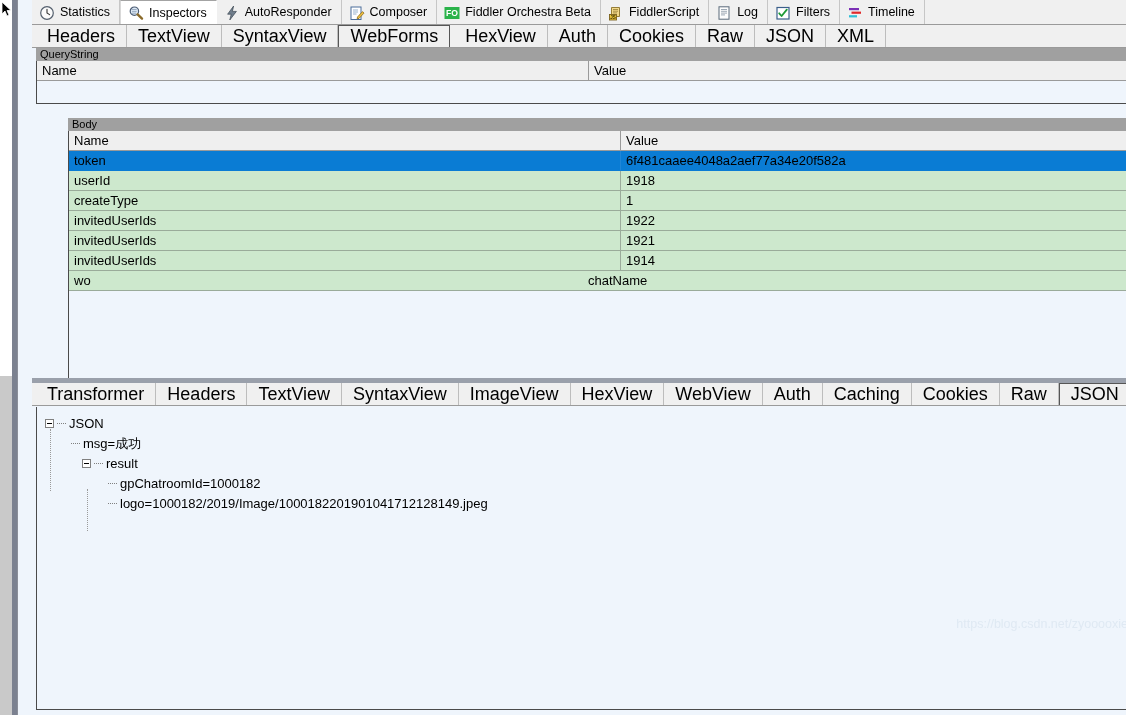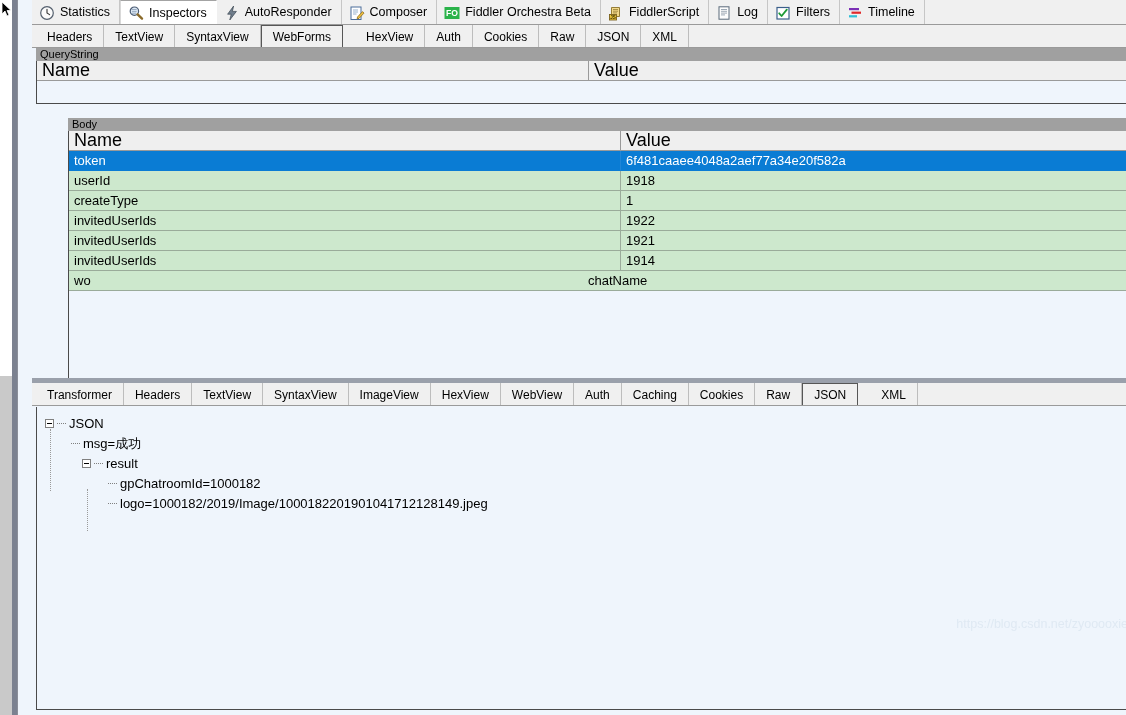--- a/index.html
+++ b/index.html
@@ -75,30 +75,30 @@
     position: relative; height: 23px; width: 1108px;
     background: #f0f0f0;
     display: flex; align-items: stretch;
     border-bottom: 1px solid #9a9a9a;
     padding-left: 4px;
     overflow: hidden;
   }
   .stab {
     display: flex; align-items: center; justify-content: flex-end;
     padding: 0 11px;
-    font-size: 12px; color: #000;
+    font-size: 18px; color: #000;
     border-right: 1px solid #bdbdbd;
     white-space: nowrap;
     height: 23px;
   }
   .stab.active {
     border: 1px solid #565656;
     border-bottom: 1px solid #f0f0f0;
     background: #f0f0f0;
-    margin: 0 12px -1px 0;
+    margin: 0 4px -1px 0;
     position: relative; z-index: 3;
   }
   .stab-filler { flex: 1 1 auto; }
 
   
   #req-panel {
     position: absolute; left: 0; top: 48px; width: 1108px; height: 330px;
     background: #eff5fc;
     padding: 0;
   }
@@ -114,40 +114,40 @@
 
   .tbl {
     border: 1px solid #4a4a4a;
     border-top: none;
     background: #eff5fc;
     overflow: hidden;
   }
   .trow { display: flex; height: 20px; align-items: stretch; }
   .th {
     background: #efefef;
-    font-size: 18px; color: #000;
+    font-size: 13px; color: #000;
     display: flex; align-items: center;
     padding-left: 5px;
     border-bottom: 1px solid #9a9a9a;
     border-right: 1px solid #9a9a9a;
     height: 20px;
   }
   .th.last { border-right: none; flex: 1 1 auto; }
   .td {
     font-size: 13px; color: #000;
     display: flex; align-items: center;
     padding-left: 5px;
     border-bottom: 1px solid #9aab9a;
     border-right: 1px solid #9aab9a;
     height: 20px;
     overflow: hidden; white-space: nowrap;
   }
   .td.last { border-right: none; flex: 1 1 auto; }
   .row-green .td { background: #cde8cd; }
-  .row-sel .td { background: #0a7cd4; color: #ffffff; border-bottom-color: #0a7cd4; border-right-color: #1f86d8; }
+  .row-sel .td { background: #0a7cd4; color: #000000; border-bottom-color: #0a7cd4; border-right-color: #1f86d8; }
   .col-name { width: 552px; flex: 0 0 552px; }
 
   .tbl-blank { background: #eff5fc; }
 
   
   #splitter {
     position: absolute; left: 0; top: 378px; width: 1108px; height: 5px;
     background: #9aa0ab;
   }
 

